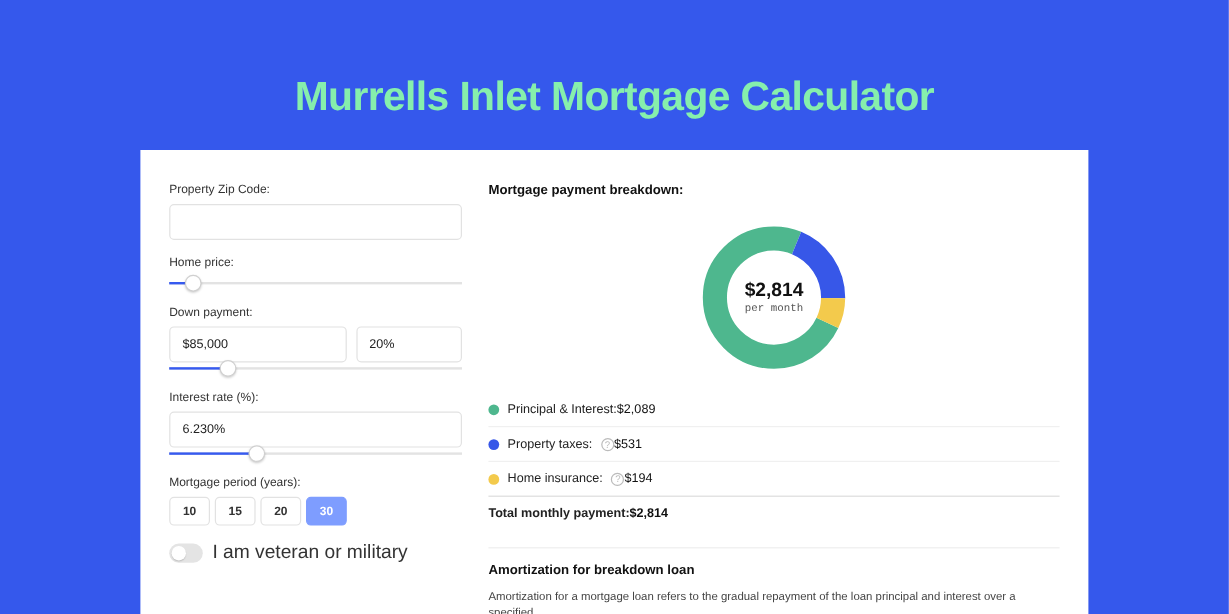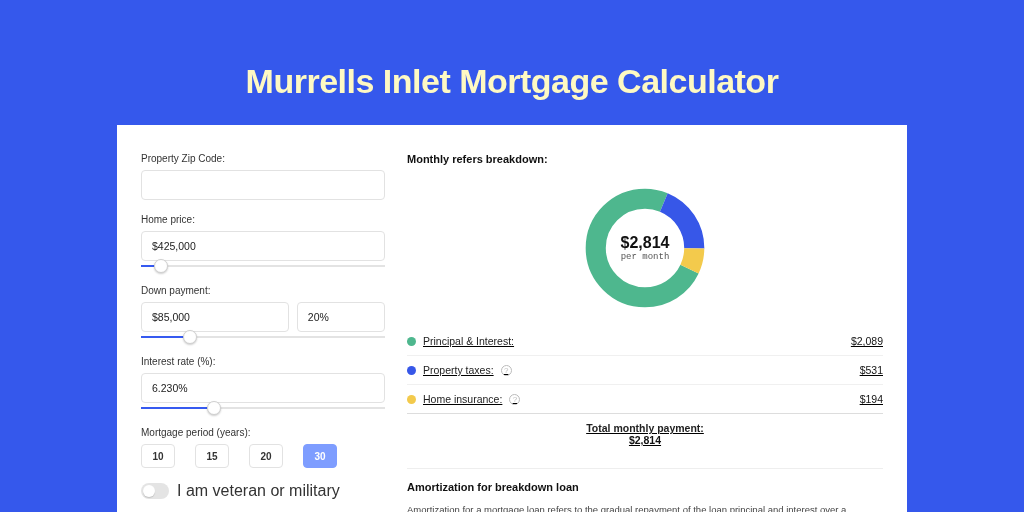--- a/index.html
+++ b/index.html
@@ -1,20 +1,20 @@
 <!DOCTYPE html>
 <html><head>
 <meta charset="utf-8">
 <style>
   * { box-sizing: border-box; margin: 0; padding: 0; }
   html, body { width: 1024px; height: 512px; overflow: hidden; font-family: -apple-system, BlinkMacSystemFont, "Segoe UI", Arial, sans-serif; }
   body { background: #3558ec; }
   .page-title {
     text-align: center;
-    color: #fef9c3;
+    color: #86efac;
     font-size: 34px;
     font-weight: 800;
     letter-spacing: -0.5px;
     padding-top: 62px;
     padding-bottom: 24px;
   }
   .panel {
     width: 790px;
     margin: 0 auto;
     background: #fff;
@@ -59,21 +59,21 @@
     position: absolute; left:0; top:4px; height:2px; background:#365af0;
   }
   .slider-thumb {
     position: absolute; top:-2px; width:14px; height:14px; border-radius:50%;
     background:#fff; border:1px solid #d0d0d0; box-shadow:0 1px 2px rgba(0,0,0,0.2);
     transform: translateX(-50%);
   }
   .dp-row { display:flex; gap:8px; }
   .dp-row .field-input:first-child { flex:1.9; }
   .dp-row .field-input:last-child { flex:1; }
-  .period-row { display:flex; gap:20px; }
+  .period-row { display:flex; gap:4px; }
   .period-btn {
     width:34px; height:24px; border-radius:4px; font-size:10px; font-weight:600;
     display:flex; align-items:center; justify-content:center;
     background:#fff; border:1px solid #e2e2e2; color:#333; cursor:pointer;
   }
   .period-btn.active {
     background:#7e9dff; color:#fff; border-color:#7e9dff;text-align:right;
   }
   .toggle-row { display:flex; align-items:center; gap:8px; margin-top:12px; }
   .toggle {
@@ -91,34 +91,34 @@
   .chart-wrap { display:flex; justify-content:center; padding:6px 0 14px 0; }
   .donut { position:relative; width:130px; height:130px; }
   .donut svg { width:130px; height:130px; transform: rotate(-90deg); }
   .donut-center {
     position:absolute; inset:0; display:flex; flex-direction:column; align-items:center; justify-content:center;
   }
   .donut-amount { font-size:16px; font-weight:800; color:#111; }
   .donut-sub { font-size:9px; color:#555;font-family:Liberation Mono, monospace; }
 
   .bk-row {
-    display:flex; align-items:center; justify-content:space-between;
-    padding:8px 0; border-top:1px solid #f0f0f0; font-size:10.5px;text-decoration:underline;
+    display:flex; align-items:center; justify-content:flex-start;
+    padding:8px 0; border-top:1px solid #f0f0f0; font-size:10.5px;
   }
   .bk-row:first-of-type { border-top:none; }
   .bk-left { display:flex; align-items:center; gap:7px; }
   .dot { width:9px; height:9px; border-radius:50%; display:inline-block; }
   .bk-label { color:#222; }
   .bk-info {
     width:11px; height:11px; border-radius:50%; border:1px solid #bbb; color:#bbb;
     font-size:8px; line-height:9px; text-align:center; display:inline-block;
   }
   .bk-val { color:#111; }
   .bk-total .bk-label, .bk-total .bk-val { font-weight:700; }
-  .bk-total { border-top:1px solid #ddd;flex-direction:column; }
+  .bk-total { border-top:1px solid #ddd; }
 
   .amort {
     margin-top:14px; border-top:1px solid #eee; padding-top:12px;
   }
   .amort-title { font-size:11px; font-weight:700; color:#111; margin-bottom:10px; }
   .amort-text { font-size:9.5px; color:#444; line-height:1.4; }
 </style>
 </head>
 <body>
 
@@ -128,21 +128,20 @@
 
   <div class="left">
 
     <div class="field-block">
       <label class="field-label">Property Zip Code:</label>
       <input class="field-input" value="" style="">
     </div>
 
     <div class="field-block">
       <label class="field-label">Home price:</label>
-      <input class="field-input" value="$425,000" style="">
       <div class="slider">
         <div class="slider-track"></div>
         <div class="slider-fill" id="hp-fill" style="width: 8%;"></div>
         <div class="slider-thumb" id="hp-thumb" style="left: 8%;"></div>
       </div>
     </div>
 
     <div class="field-block">
       <label class="field-label">Down payment:</label>
       <div class="dp-row">
@@ -179,21 +178,21 @@
     <div class="toggle-row">
       <div class="toggle">
         <div class="toggle-knob"></div>
       </div>
       <span class="toggle-label">I am veteran or military</span>
     </div>
 
   </div>
 
   <div class="right">
-    <div class="section-title">Monthly refers breakdown:</div>
+    <div class="section-title">Mortgage payment breakdown:</div>
 
     <div class="chart-wrap">
       <div class="donut">
         <svg viewBox="0 0 42 42" id="donut-svg">
             <circle cx="21" cy="21" r="15.9155" fill="none" stroke="#4eb78e" stroke-width="6.5" stroke-dasharray="74.23596304193319 25.76403695806681" stroke-dashoffset="68"></circle>
             <circle cx="21" cy="21" r="15.9155" fill="none" stroke="#3757e8" stroke-width="6.5" stroke-dasharray="18.86993603411514 81.13006396588486" stroke-dashoffset="-6.235963041933189"></circle>
             <circle cx="21" cy="21" r="15.9155" fill="none" stroke="#f3ca4c" stroke-width="6.5" stroke-dasharray="6.89410092395167 93.10589907604833" stroke-dashoffset="-25.10589907604833"></circle>
           </svg>
         <div class="donut-center">
           <div class="donut-amount">$2,814</div>

